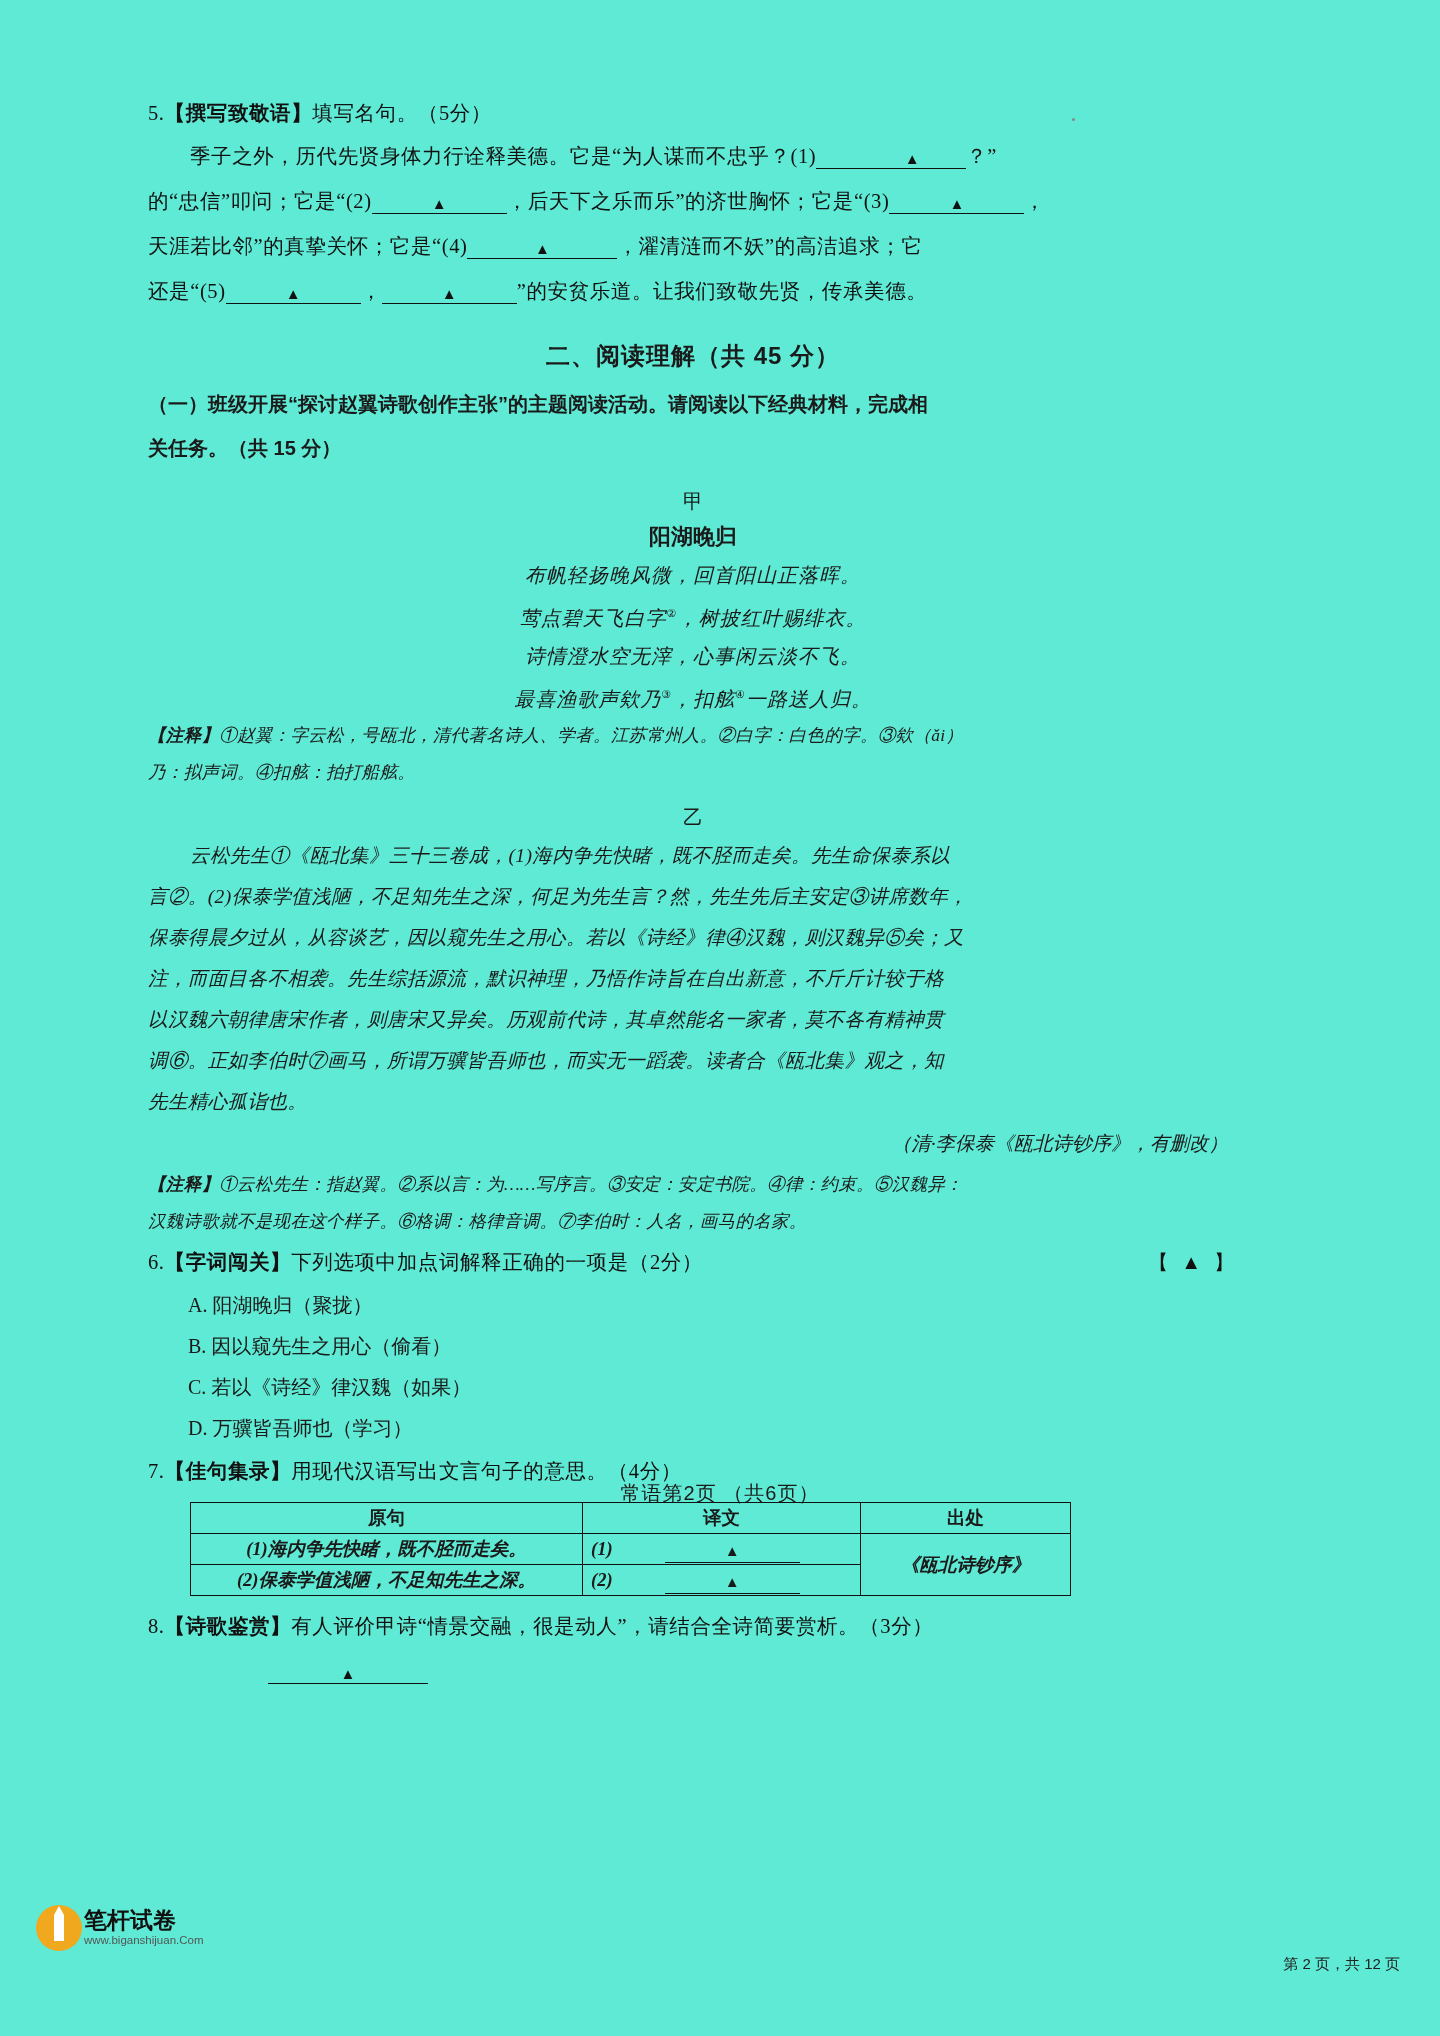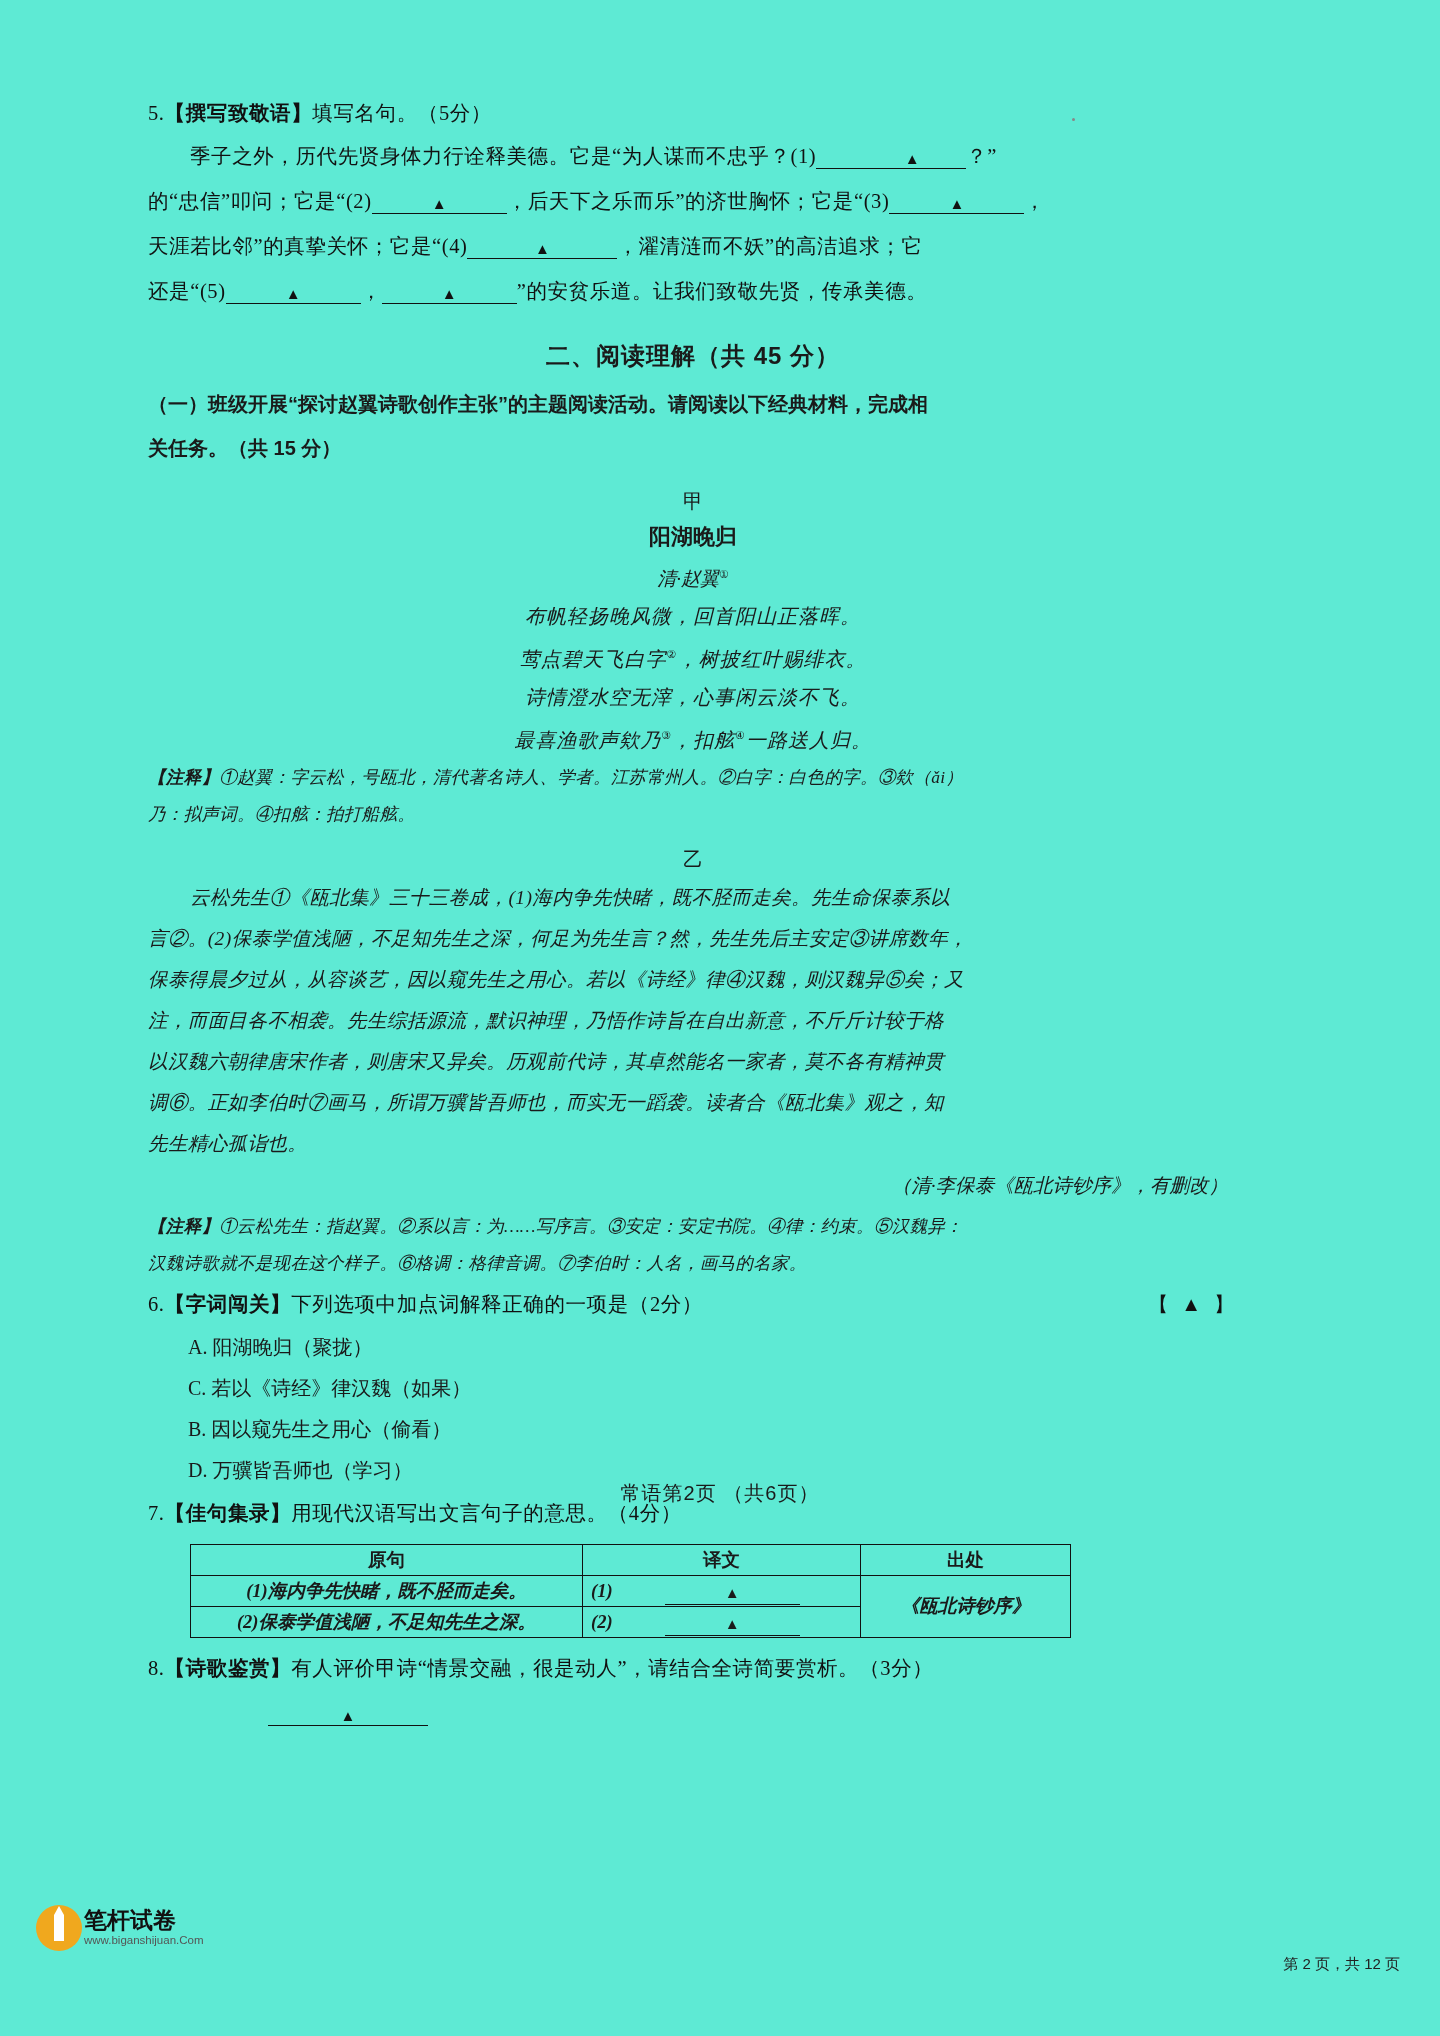--- a/index.html
+++ b/index.html
@@ -273,23 +273,20 @@
 
     <div class="sec-title">二、阅读理解（共 45 分）</div>
 
     <div class="sec-intro">（一）班级开展“探讨赵翼诗歌创作主张”的主题阅读活动。请阅读以下经典材料，完成相</div>
     <div class="sec-intro">关任务。（共 15 分）</div>
 
     <div class="center label-jia">甲</div>
     <div class="center poem-title">
       <span>阳湖晚归</span>
     </div>
-    <div class="center poem-author">
-      <span>清·赵翼</span><sup class="note">①</sup>
-    </div>
 
     <div class="center poem-line">
       <span>布帆轻扬晚风微，回首阳山正落晖。</span>
     </div>
     <div class="center poem-line">
       <span>莺点碧天飞白字</span><sup class="note">②</sup><span>，树披红叶赐绯衣。</span>
     </div>
     <div class="center poem-line">
       <span>诗情澄水空无滓，心事闲云淡不飞。</span>
     </div>
@@ -316,22 +313,22 @@
 
     <div class="anno">
       <span class="bracketed">【注释】</span><span>①云松先生：指赵翼。②系以言：为……写序言。③安定：安定书院。④律：约束。⑤汉魏异：</span>
     </div>
     <div class="anno">汉魏诗歌就不是现在这个样子。⑥格调：格律音调。⑦李伯时：人名，画马的名家。</div>
 
     <div class="q-line">
       <span class="tri-box">【 ▲ 】</span><span>6.</span><span class="bracketed">【字词闯关】</span><span>下列选项中加点词解释正确的一项是（2分）</span>
     </div>
     <div class="choice">A. 阳湖晚归（聚拢）</div>
+    <div class="choice">B. 因以窥先生之用心（偷看）</div>
     <div class="choice">C. 若以《诗经》律汉魏（如果）</div>
-    <div class="choice">B. 因以窥先生之用心（偷看）</div>
     <div class="choice">D. 万骥皆吾师也（学习）</div>
 
     <div class="q-line">
       <span>7.</span><span class="bracketed">【佳句集录】</span><span>用现代汉语写出文言句子的意思。（4分）</span>
     </div>
 
     <table class="qtable">
       <colgroup>
         <col style="width:392px">
         <col style="width:278px">

